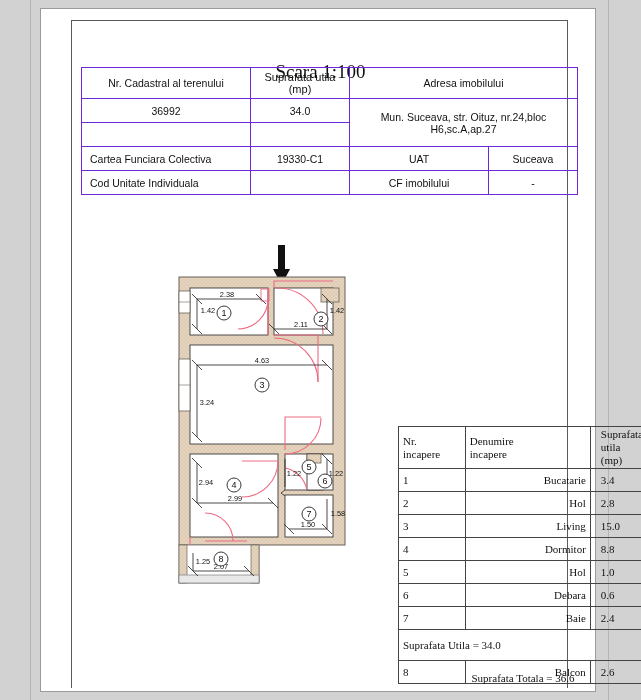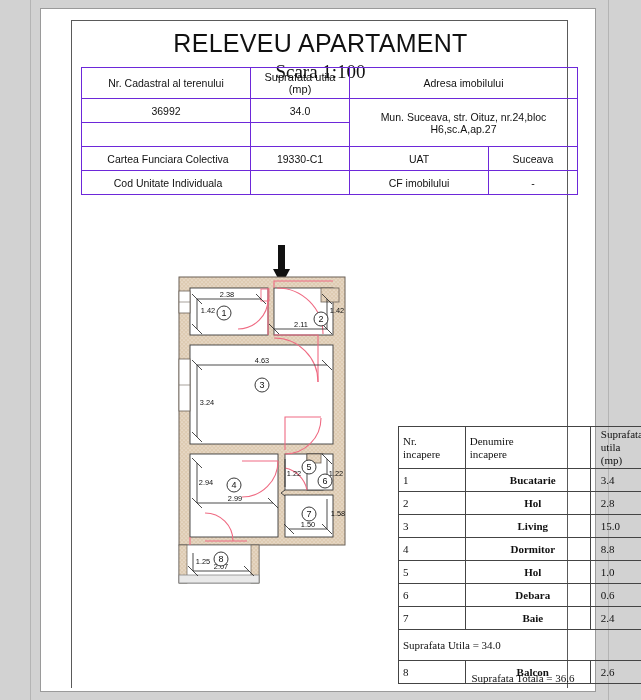--- a/index.html
+++ b/index.html
@@ -41,36 +41,36 @@
   .htable{
     position:absolute;left:40px;top:58px;
     width:497px;border-collapse:collapse;
     font-size:10.5px;color:#111;
   }
   .htable td{
     border:1px solid #6d28d9;
     padding:3px 4px;height:17px;
     text-align:center;vertical-align:middle;
   }
-  .htable td.left{text-align:center;padding-left:8px;}
+  .htable td.left{text-align:left;padding-left:8px;}
   .htable td.tiny{font-size:11px;}
 
   
   .rtable{
     position:absolute;left:357px;top:417px;
     width:250px;border-collapse:collapse;
     font-family:"Liberation Serif",serif;
     font-size:11px;color:#111;
   }
   .rtable td{
     border:1px solid #444;
     height:20px;padding:1px 4px;
     text-align:left;vertical-align:middle;
   }
-  .rtable td.name{text-align:center;padding-left:14px;font-weight:bold;}
+  .rtable td.name{text-align:right;padding-left:14px;}
   .rtable td.val{text-align:left;padding-left:10px;}
   .rtable td.head{height:30px;line-height:13px;}
   .rtable td.span{height:28px;border-left:1px solid #444;border-right:1px solid #444;}
   .total-line{
     position:absolute;left:357px;top:663px;width:250px;
     text-align:center;font-size:11px;color:#111;
     font-family:"Liberation Serif",serif;
   }
 
   
@@ -79,21 +79,20 @@
 </style>
 </head>
 <body>
 
 <div class="gutter-l"></div>
 <div class="gutter-r"></div>
 
 <div class="page">
   <div class="inner-frame">
 
-    <div class="title">RELEVEU APARTAMENT</div>
     <div class="subtitle">Scara 1:100</div>
 
   </div>
 
   <table class="htable">
     <tbody>
         <tr>
       <td style="width:160px">Nr. Cadastral al terenului</td>
       <td class="tiny" style="width:90px">Suprafata utila (mp)</td>
       <td colspan="2">Adresa imobilului</td>

